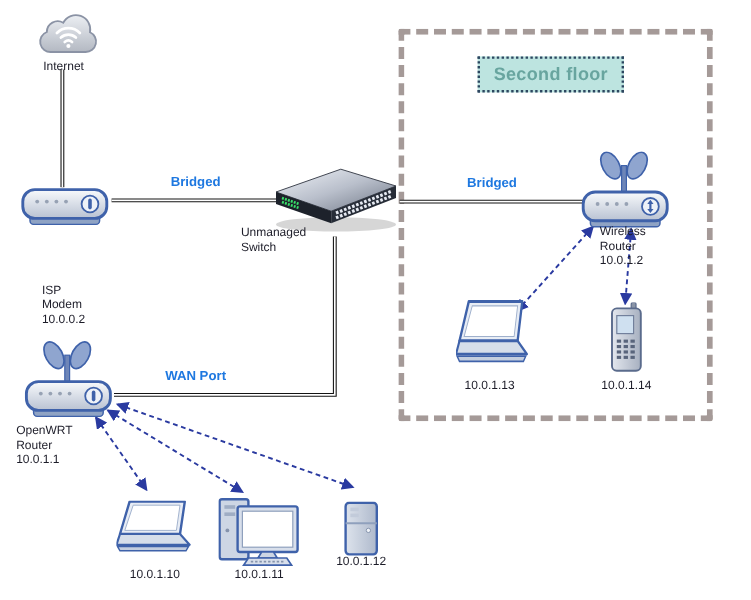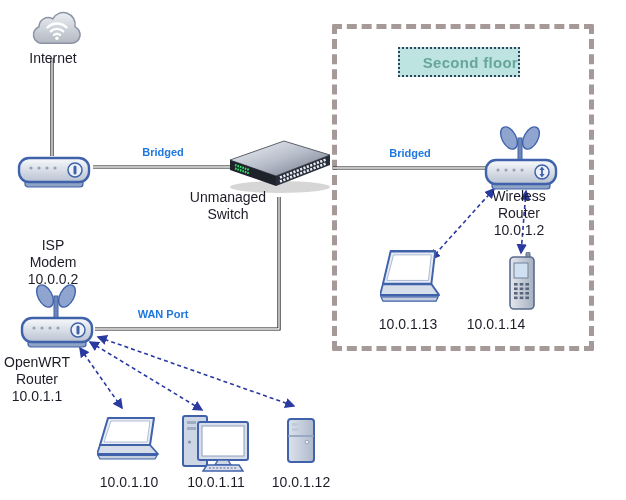--- a/index.html
+++ b/index.html
@@ -9,36 +9,36 @@
     font-family:"Liberation Sans", sans-serif;
   }
   
   #second-floor-region {
     position:absolute; left:332px; top:24px; width:252px; height:317px;
     border:5px dashed #a59a98; border-radius:2px; z-index:0;
   }
   #second-floor-label {
     position:absolute; left:398px; top:47px; width:118px; height:26px;
     background:#bde4e0; border:2px dotted #2d4660; border-radius:0;
-    display:flex; align-items:center; justify-content:flex-end;
+    display:flex; align-items:center; justify-content:center;
     font-size:15px; font-weight:bold; color:#68a59f; z-index:2;
     letter-spacing:0.3px;
   }
   
   #edges-layer { position:absolute; left:0; top:0; z-index:1; }
   .wire { stroke:#141414; stroke-width:3.2; fill:none; }
   .wire-core { stroke:#ffffff; stroke-width:1.4; fill:none; }
   .wless { stroke:#2a3aa0; stroke-width:1.6; fill:none; stroke-dasharray:4 3; }
   
   .node { position:absolute; z-index:2; }
   .node svg { display:block; }
   
   .node-label {
     position:absolute; z-index:3; transform:translateX(-50%);
-    font-size:14px; line-height:1.2; color:#1c1c28; text-align:center;
+    font-size:10px; line-height:1.2; color:#1c1c28; text-align:left;
     white-space:pre-line;
   }
   .edge-label {
     position:absolute; z-index:3; transform:translateX(-50%);
     font-size:11px; font-weight:bold; color:#1e78e0; text-align:center;
   }
 </style>
 </head>
 <body>
 
@@ -234,21 +234,21 @@
           <rect x="20.4" y="35.5" width="3.6" height="2.6"></rect>
         <rect x="9" y="40" width="3.6" height="2.6"></rect>
           <rect x="14.7" y="40" width="3.6" height="2.6"></rect>
           <rect x="20.4" y="40" width="3.6" height="2.6"></rect>
         <rect x="9" y="44.5" width="3.6" height="2.6"></rect>
           <rect x="14.7" y="44.5" width="3.6" height="2.6"></rect>
           <rect x="20.4" y="44.5" width="3.6" height="2.6"></rect>
       </g>
     </svg>
   </div>
-  <div class="node-label" style="left:496px; top:316px;">10.0.1.14</div>
+  <div class="node-label" style="left:522px; top:316px;">10.0.1.14</div>
 
   <div class="node" style="left:97px; top:417px;">
     <svg width="64" height="46" viewBox="0 0 64 46">
       <path d="M11,1 L57,1 L53,28 L3,28 Z" fill="#e8edf5" stroke="#3f62aa" stroke-width="2" stroke-linejoin="round"></path>
       <path d="M14,4 L53,4 L50,25 L7,25 Z" fill="#ffffff" stroke="#9fb0cc" stroke-width="0.8"></path>
       <path d="M3,28 L53,28 L61,37 L0,37 Z" fill="#d6deea" stroke="#3f62aa" stroke-width="1.8" stroke-linejoin="round"></path>
       <path d="M1,38.5 L60,38.5 L58,42 L3,42 Z" fill="#c4cedf" stroke="#3f62aa" stroke-width="1.2"></path>
     </svg>
   </div>
   <div class="node-label" style="left:129px; top:474px;">10.0.1.10</div>
@@ -276,19 +276,19 @@
           <stop offset="1" stop-color="#aeb9cc"></stop>
         </linearGradient>
       </defs>
       <rect x="2" y="1" width="26" height="43" rx="3" fill="url(#sv1)" stroke="#3f62aa" stroke-width="2"></rect>
       <rect x="6" y="5" width="7" height="3" fill="#c2cbda"></rect>
       <rect x="6" y="10" width="7" height="3" fill="#c2cbda"></rect>
       <path d="M2,18 H28" stroke="#8fa0bd" stroke-width="1.6" fill="none"></path>
       <circle cx="21" cy="24" r="1.8" fill="#f0f3f8" stroke="#8593ac" stroke-width="0.8"></circle>
     </svg>
   </div>
-  <div class="node-label" style="left:301px; top:474px;">10.0.1.12</div>
+  <div class="node-label" style="left:301px; top:463px;">10.0.1.12</div>
 
   <div class="edge-label" style="left:163px; top:146px;">Bridged</div>
   <div class="edge-label" style="left:410px; top:147px;">Bridged</div>
   <div class="edge-label" style="left:163px; top:308px;text-align:center;">WAN Port</div>
 
 </div>
 
 </body></html>

